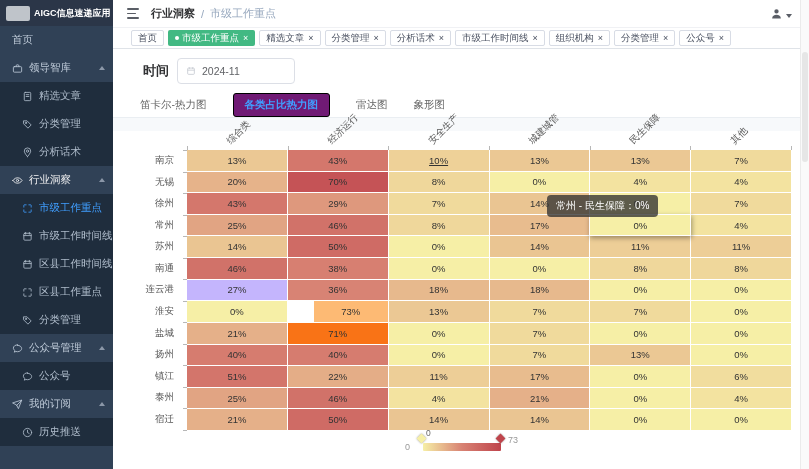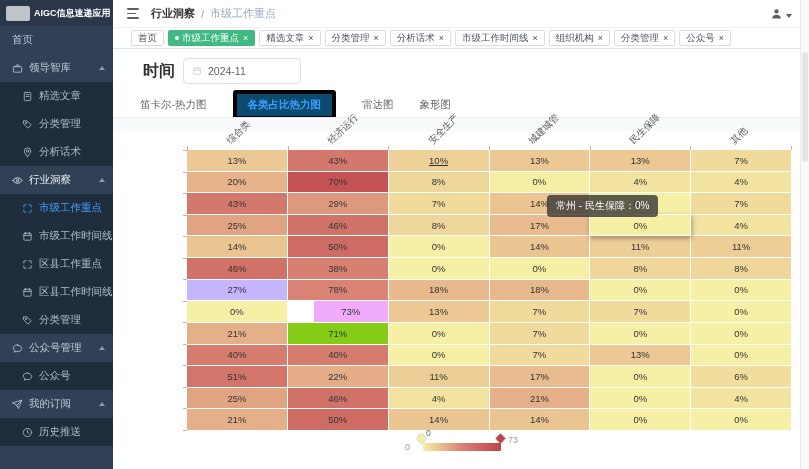--- a/index.html
+++ b/index.html
@@ -42,29 +42,29 @@
   .tag { height:16px; display:flex; align-items:center; gap:3px; padding:0 6px; font-size:9.5px;
          border:1px solid #d8dce5; color:#495060; background:#fff; border-radius:2px; cursor:pointer; white-space:nowrap; }
   .tag .dot { width:4px; height:4px; border-radius:50%; background:#fff; }
   .tag.active { color:#fff; border-color:transparent; }
   .tag .x { font-size:9px; line-height:1; margin-left:1px; }
 
   
   .content { position:absolute; left:113px; top:49px; width:687px; height:420px; background:#fff; }
 
   .filter-row { position:absolute; left:30px; top:9px; display:flex; align-items:center; gap:8px; }
-  .filter-label { font-size:16px; font-weight:bold; color:#303133; }
+  .filter-label { font-size:13px; font-weight:bold; color:#303133; }
   .date-input { width:118px; height:26px; border:1px solid #dcdfe6; border-radius:4px; background:#fff;
                 display:flex; align-items:center; gap:6px; padding:0 8px; cursor:pointer; }
   .date-input svg { width:10px; height:10px; stroke:#c0c4cc; fill:none; stroke-width:1.8; }
   .date-value { font-size:10.5px; color:#606266; }
 
   .chart-tabs { position:absolute; left:27px; top:44px; height:23px; display:flex; align-items:center; gap:26px; }
   .ctab { font-size:10.5px; color:#666; cursor:pointer; white-space:nowrap; }
-  .ctab.active { color:#409eff; font-weight:bold; border:4px solid #000000; border-radius:3px; background:#0c4a6e; padding:4px 11px; }
+  .ctab.active { color:#409eff; font-weight:bold; border:1px solid #000000; border-radius:3px; background:#701a75; padding:4px 11px; }
   .tabs-band { position:absolute; left:0; right:0; top:68px; height:14px; background:#f7f9fb; border-top:1px solid #eaeef2; }
 
   
   .hm-grid { position:absolute; left:74px; top:101px; width:604px; height:280px;
              display:grid; grid-template-columns:repeat(6,1fr); grid-template-rows:repeat(13,1fr); gap:1px; }
   .hm-cell { display:flex; align-items:center; justify-content:center; font-size:9.5px; color:#333; cursor:pointer; }
   .hm-cell.hover { outline:1.5px solid #fff; box-shadow:1px 2px 5px 1px rgba(0,0,0,.35); z-index:2; }
   .row-labels { position:absolute; left:0; top:101px; width:68px; height:280px; display:flex; flex-direction:column; }
   .row-label { flex:1; display:flex; align-items:center; justify-content:flex-end; padding-right:7px; font-size:9.5px; color:#555; }
   .col-headers { position:absolute; inset:0; pointer-events:none; }
@@ -165,33 +165,33 @@
             <svg viewBox="0 0 24 24">
               <rect x="4" y="5" width="16" height="15" rx="2"></rect>
               <path d="M4 10h16M8 3v4M16 3v4"></path>
             </svg>
           </span>
           <span class="mi-label">市级工作时间线</span>
         </div>
         <div class="menu-item sub">
           <span class="mi-icon">
             <svg viewBox="0 0 24 24">
-              <path d="M4 9V5a1 1 0 0 1 1-1h4M15 4h4a1 1 0 0 1 1 1v4M20 15v4a1 1 0 0 1-1 1h-4M9 20H5a1 1 0 0 1-1-1v-4"></path>
-            </svg>
-          </span>
-          <span class="mi-label">区县工作重点</span>
-        </div>
-        <div class="menu-item sub">
-          <span class="mi-icon">
-            <svg viewBox="0 0 24 24">
               <rect x="4" y="5" width="16" height="15" rx="2"></rect>
               <path d="M4 10h16M8 3v4M16 3v4"></path>
             </svg>
           </span>
           <span class="mi-label">区县工作时间线</span>
+        </div>
+        <div class="menu-item sub">
+          <span class="mi-icon">
+            <svg viewBox="0 0 24 24">
+              <path d="M4 9V5a1 1 0 0 1 1-1h4M15 4h4a1 1 0 0 1 1 1v4M20 15v4a1 1 0 0 1-1 1h-4M9 20H5a1 1 0 0 1-1-1v-4"></path>
+            </svg>
+          </span>
+          <span class="mi-label">区县工作重点</span>
         </div>
         <div class="menu-item sub">
           <span class="mi-icon">
             <svg viewBox="0 0 24 24">
               <path d="M4 4h7l9 9-7 7-9-9z"></path>
               <circle cx="8.5" cy="8.5" r="1.5"></circle>
             </svg>
           </span>
           <span class="mi-label">分类管理</span>
         </div>
@@ -338,20 +338,35 @@
         <span class="tick" style="left: 70px; top: 208.692px; width: 4px; height: 1px;"></span>
         <span class="tick" style="left: 70px; top: 230.231px; width: 4px; height: 1px;"></span>
         <span class="tick" style="left: 70px; top: 251.769px; width: 4px; height: 1px;"></span>
         <span class="tick" style="left: 70px; top: 273.308px; width: 4px; height: 1px;"></span>
         <span class="tick" style="left: 70px; top: 294.846px; width: 4px; height: 1px;"></span>
         <span class="tick" style="left: 70px; top: 316.385px; width: 4px; height: 1px;"></span>
         <span class="tick" style="left: 70px; top: 337.923px; width: 4px; height: 1px;"></span>
         <span class="tick" style="left: 70px; top: 359.462px; width: 4px; height: 1px;"></span>
         <span class="tick" style="left: 70px; top: 381px; width: 4px; height: 1px;"></span>
       </div>
+    <div class="row-labels">
+        <div class="row-label">南京</div>
+        <div class="row-label">无锡</div>
+        <div class="row-label">徐州</div>
+        <div class="row-label">常州</div>
+        <div class="row-label">苏州</div>
+        <div class="row-label">南通</div>
+        <div class="row-label">连云港</div>
+        <div class="row-label">淮安</div>
+        <div class="row-label">盐城</div>
+        <div class="row-label">扬州</div>
+        <div class="row-label">镇江</div>
+        <div class="row-label">泰州</div>
+        <div class="row-label">宿迁</div>
+      </div>
     <div class="hm-grid">
         <div class="hm-cell" style="background: rgb(235, 200, 148);">13%</div>
         <div class="hm-cell" style="background: rgb(212, 119, 108);">43%</div>
         <div class="hm-cell" style="background: rgb(238, 209, 152); text-decoration: underline;">10%</div>
         <div class="hm-cell" style="background: rgb(235, 200, 148);">13%</div>
         <div class="hm-cell" style="background: rgb(235, 200, 148);">13%</div>
         <div class="hm-cell" style="background: rgb(240, 218, 156);">7%</div>
         <div class="hm-cell" style="background: rgb(230, 179, 138);">20%</div>
         <div class="hm-cell" style="background: rgb(197, 83, 86);">70%</div>
         <div class="hm-cell" style="background: rgb(239, 215, 155);">8%</div>
@@ -376,33 +391,33 @@
         <div class="hm-cell" style="background: rgb(234, 197, 146);">14%</div>
         <div class="hm-cell" style="background: rgb(237, 206, 151);">11%</div>
         <div class="hm-cell" style="background: rgb(237, 206, 151);">11%</div>
         <div class="hm-cell" style="background: rgb(209, 114, 105);">46%</div>
         <div class="hm-cell" style="background: rgb(215, 127, 113);">38%</div>
         <div class="hm-cell" style="background: rgb(246, 239, 166);">0%</div>
         <div class="hm-cell" style="background: rgb(246, 239, 166);">0%</div>
         <div class="hm-cell" style="background: rgb(239, 215, 155);">8%</div>
         <div class="hm-cell" style="background: rgb(239, 215, 155);">8%</div>
         <div class="hm-cell" style="background: #c4b5fd;">27%</div>
-        <div class="hm-cell" style="background: rgb(216, 131, 116);">78%</div>
+        <div class="hm-cell" style="background: rgb(216, 131, 116);">36%</div>
         <div class="hm-cell" style="background: rgb(231, 185, 141);">18%</div>
         <div class="hm-cell" style="background: rgb(231, 185, 141);">18%</div>
         <div class="hm-cell" style="background: rgb(246, 239, 166);">0%</div>
         <div class="hm-cell" style="background: rgb(246, 239, 166);">0%</div>
         <div class="hm-cell" style="background: rgb(246, 239, 166);">0%</div>
-        <div class="hm-cell" style="background: #f0abfc; margin-left: 26px;">73%</div>
+        <div class="hm-cell" style="background: #fdba74; margin-left: 26px;">73%</div>
         <div class="hm-cell" style="background: rgb(235, 200, 148);">13%</div>
         <div class="hm-cell" style="background: rgb(240, 218, 156);">7%</div>
         <div class="hm-cell" style="background: rgb(240, 218, 156);">7%</div>
         <div class="hm-cell" style="background: rgb(246, 239, 166);">0%</div>
         <div class="hm-cell" style="background: rgb(229, 176, 137);">21%</div>
-        <div class="hm-cell" style="background: #84cc16;">71%</div>
+        <div class="hm-cell" style="background: #f97316;">71%</div>
         <div class="hm-cell" style="background: rgb(246, 239, 166);">0%</div>
         <div class="hm-cell" style="background: rgb(240, 218, 156);">7%</div>
         <div class="hm-cell" style="background: rgb(246, 239, 166);">0%</div>
         <div class="hm-cell" style="background: rgb(246, 239, 166);">0%</div>
         <div class="hm-cell" style="background: rgb(214, 124, 111);">40%</div>
         <div class="hm-cell" style="background: rgb(214, 124, 111);">40%</div>
         <div class="hm-cell" style="background: rgb(246, 239, 166);">0%</div>
         <div class="hm-cell" style="background: rgb(240, 218, 156);">7%</div>
         <div class="hm-cell" style="background: rgb(235, 200, 148);">13%</div>
         <div class="hm-cell" style="background: rgb(246, 239, 166);">0%</div>

